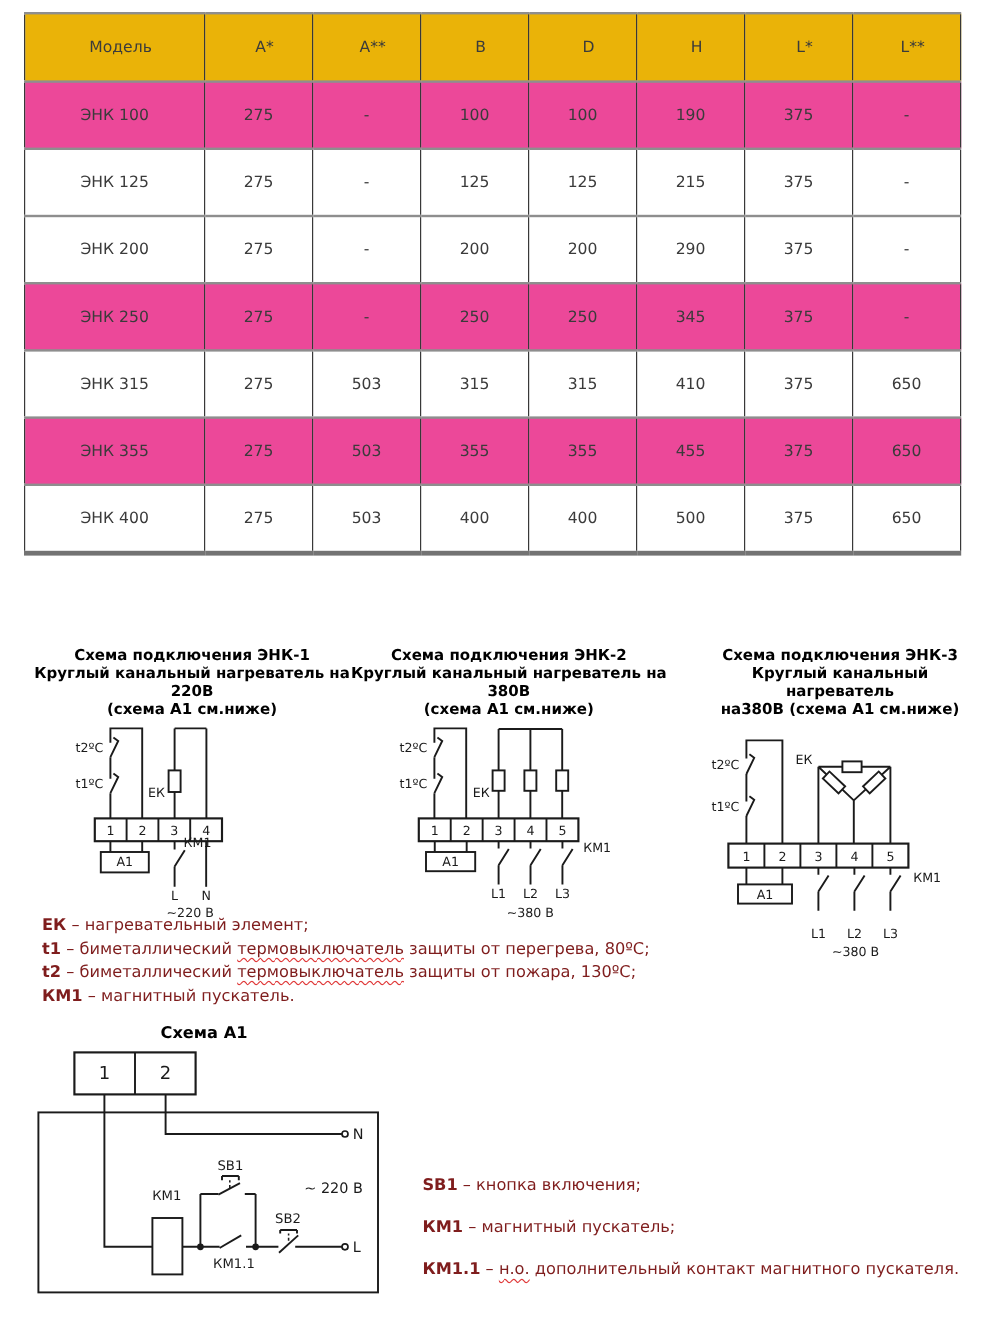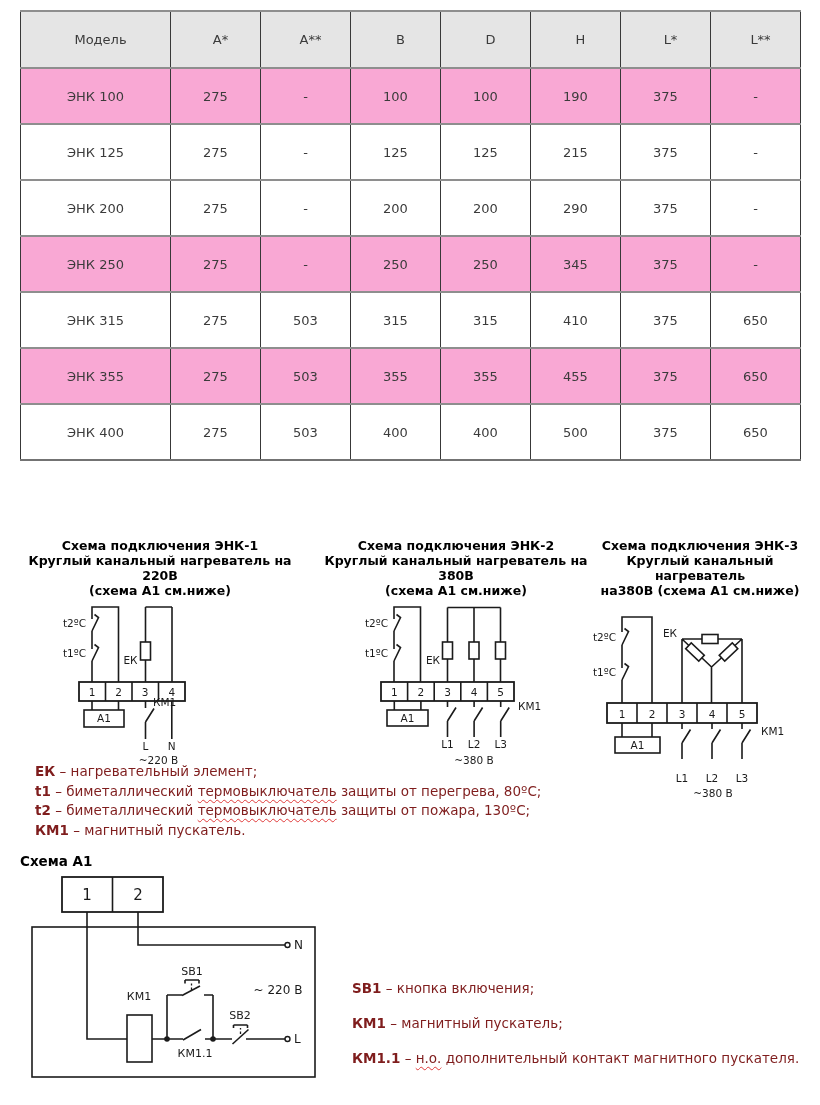--- a/index.html
+++ b/index.html
@@ -10,30 +10,30 @@
   }
   
   .table-wrap{position:absolute;left:20px;top:10px;}
   table.spec{border-collapse:collapse;table-layout:fixed;width:780px;font-size:13px;color:#3b3b3b;}
   table.spec col.model{width:150px;}
   table.spec col.dim{width:90px;}
   table.spec th,table.spec td{
     border-left:1px solid #383838;border-top:2px solid #8e8e8e;
     text-align:center;vertical-align:middle;font-weight:normal;padding:0;
   }
-  table.spec th{height:55px;background:#e5e5e5;padding-left:10px;}
+  table.spec th{height:55px;background:#eab308;padding-left:10px;}
   table.spec td{height:54px;}
   table.spec th:last-child,table.spec td:last-child{border-right:1px solid #383838;}
-  table.spec tbody tr:last-child td{border-bottom:2px solid #737373;}
-  table.spec tr.stripe{background:#f9a8d4;padding-left:16px;}
+  table.spec tbody tr:last-child td{border-bottom:4px solid #737373;}
+  table.spec tr.stripe{background:#ec4899;padding-left:16px;}
   
   .diagrams-section{position:absolute;left:0;top:530px;width:820px;height:233px;}
   .dg-block{position:absolute;top:8px;}
   .dg-block.d1{left:20px;width:280px;}
-  .dg-block.d2{left:316px;width:280px;}
+  .dg-block.d2{left:284px;width:280px;}
   .dg-block.d3{left:580px;width:240px;}
   .dg-title{font-weight:bold;font-size:12.5px;line-height:15px;text-align:center;color:#000;}
   svg.dg{display:block;margin-top:2px;overflow:visible;}
   svg.dg path{stroke:#1b1b1b;stroke-width:1.6;fill:none;}
   svg.dg rect{stroke:#1b1b1b;stroke-width:1.6;fill:#fff;}
   svg.dg rect.tbox{stroke-width:1.8;}
   svg.dg text{fill:#1b1b1b;font-size:10.5px;}
   svg.dg text.t11{font-size:11px;}
   svg.dg text.t12{font-size:12px;}
   svg.dg text.t15{font-size:15px;}
@@ -45,21 +45,21 @@
   .legend .lg-line{line-height:19.5px;white-space:nowrap;}
   .legend b{font-weight:bold;}
   .legend .wavy{
     text-decoration:underline;text-decoration-style:wavy;
     text-decoration-color:var(--wavy,#e03a3a);
     text-decoration-thickness:1px;text-underline-offset:3px;
   }
   .legend1{position:absolute;left:35px;top:762px;}
   
   .scheme-section{position:absolute;left:0;top:845px;width:820px;height:260px;}
-  .scheme-title{position:absolute;left:20px;top:8px;width:300px;
+  .scheme-title{position:absolute;left:20px;top:8px;width:300px;text-align:center;
     font-weight:bold;font-size:13.5px;color:#000;}
   .scheme-svg-wrap{position:absolute;left:20px;top:0;}
   .legend2{position:absolute;left:352px;top:118px;}
   .legend2 .lg-line{line-height:20px;margin-top:15px;}
 </style>
 </head>
 <body>
 
 <div class="table-wrap">
   <table class="spec">

